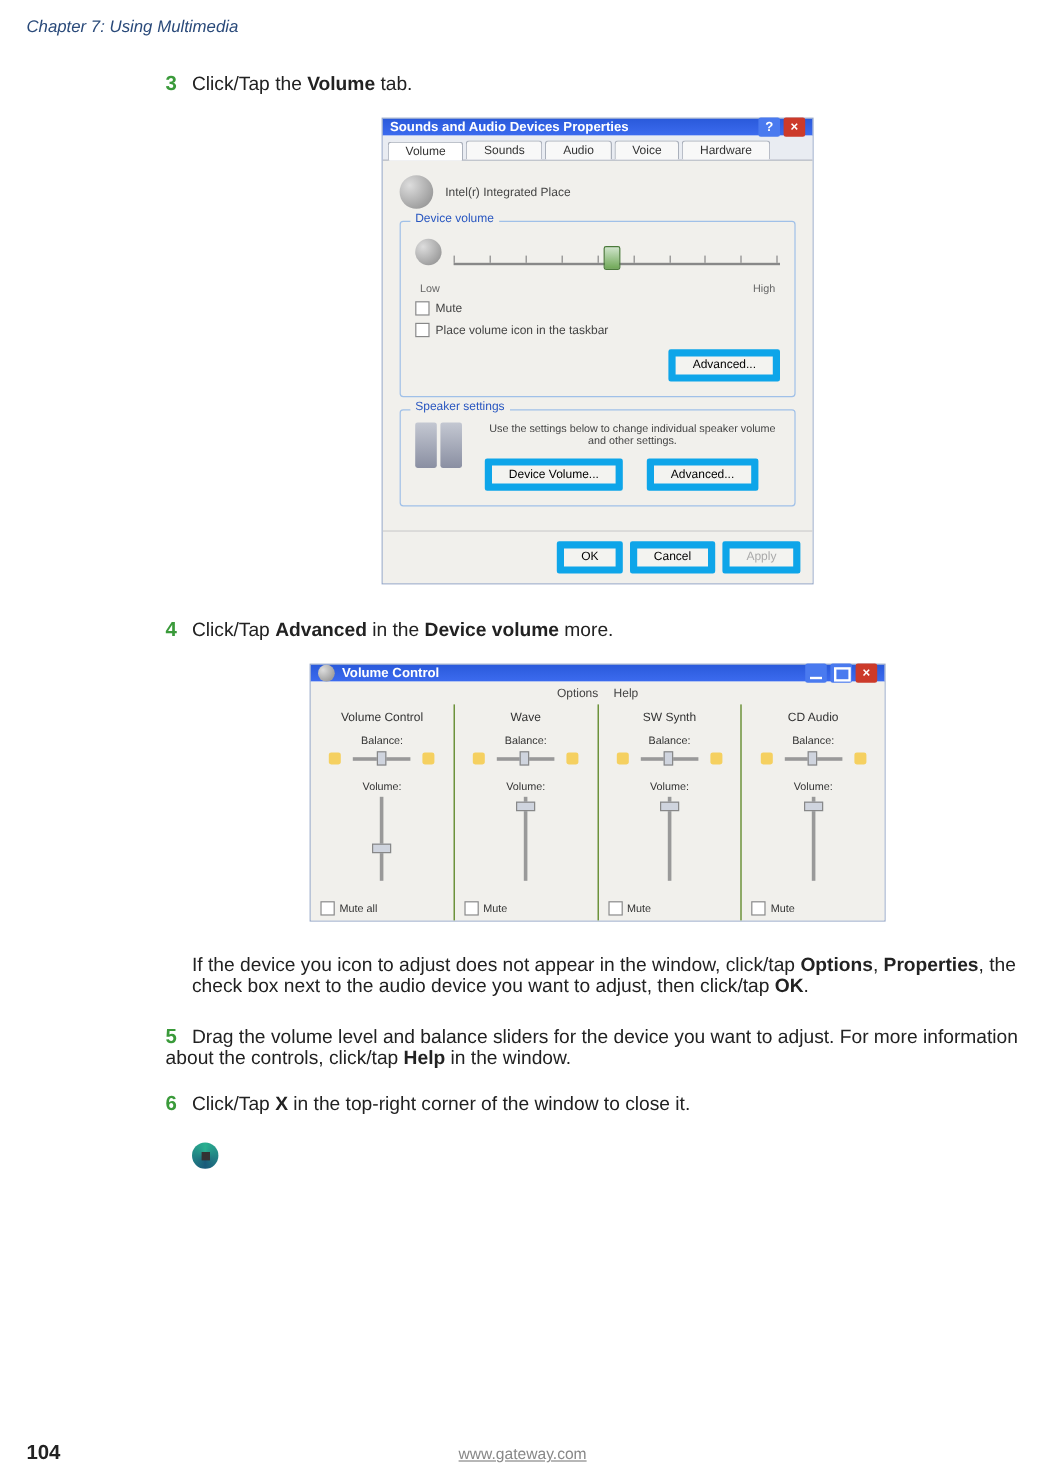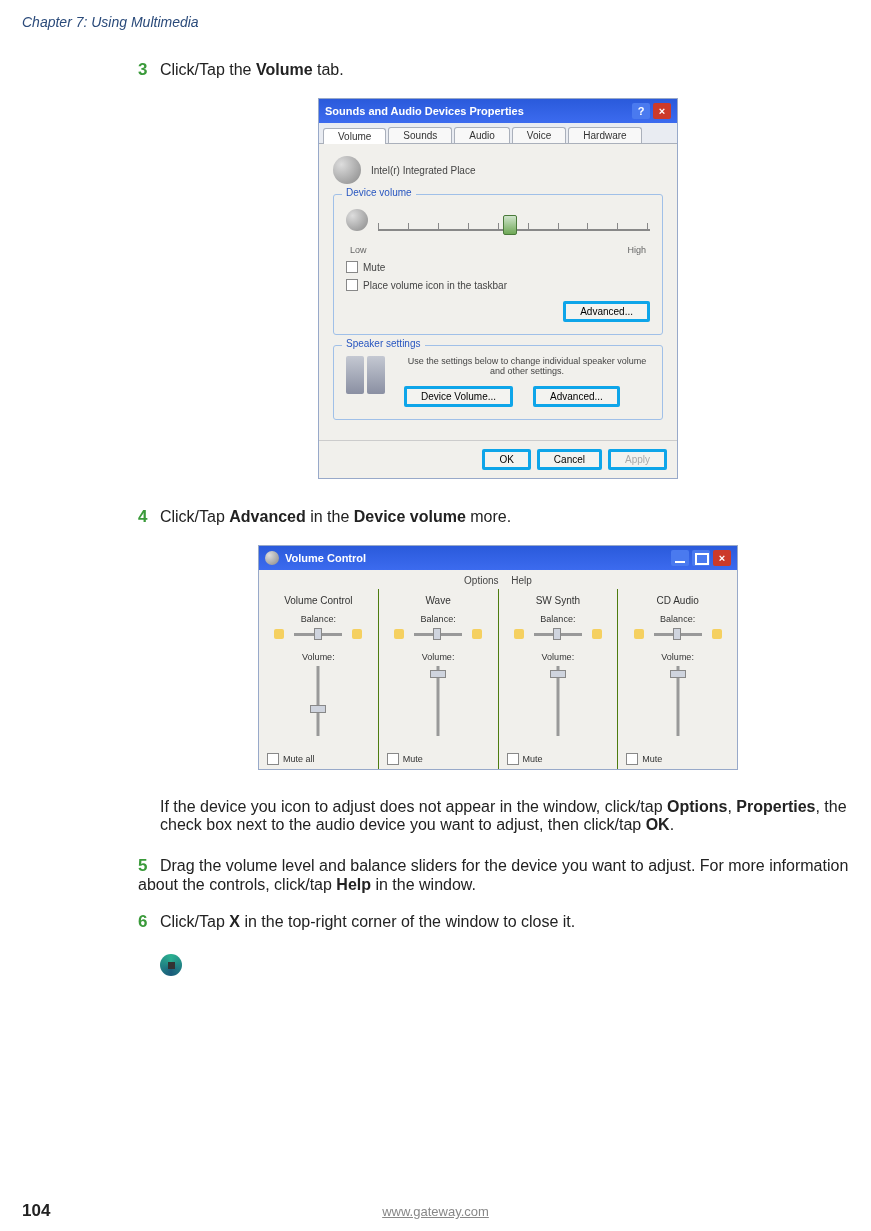--- a/index.html
+++ b/index.html
@@ -5,42 +5,42 @@
     * { margin: 0; padding: 0; box-sizing: border-box; }
     body { font-family: Verdana, sans-serif; width: 871px; height: 1231px; background: #fff; position: relative; color: #333; }
     .chapter-title { position: absolute; top: 14px; left: 22px; font-style: italic; color: #2a4a7a; font-size: 14px; }
     .content { position: absolute; top: 60px; left: 138px; width: 720px; }
     .step { margin-bottom: 18px; }
     .step-num { color: #3a9a3a; font-weight: bold; font-size: 17px; margin-right: 8px; }
     .step-text { font-size: 16px; color: #222; }
     .bold { font-weight: bold; font-family: Verdana, sans-serif; }
     .img-wrap { text-align: center; margin: 18px 0 28px; }
     .dialog1 { width: 360px; margin: 0 auto 12px; border: 1px solid #98a9c9; }
-    .d1-titlebar { background: linear-gradient(#2a5adb, #3c6bef); height: 24px; display: flex; align-items: center; padding: 0 6px; justify-content: space-between; }
+    .d1-titlebar { background: linear-gradient(#2a5adb, #3c6bef); height: 14px; display: flex; align-items: center; padding: 0 6px; justify-content: space-between; }
     .d1-title { color: #fff; font-size: 11px; font-weight: bold; }
     .d1-btns { display: flex; gap: 3px; }
     .d1-btn { width: 18px; height: 16px; background: #cc3a2a; color: #fff; font-size: 11px; display: flex; align-items: center; justify-content: center; border-radius: 2px; font-weight: bold; }
     .d1-btn.help { background: #4a7aef; }
     .d1-tabs { display: flex; background: #e9ecf2; padding: 4px 4px 0; gap: 2px; border-bottom: 1px solid #aab0bb; }
     .d1-tab { background: #f8f8f8; border: 1px solid #aab0bb; border-bottom: none; padding: 2px 14px; font-size: 10px; border-radius: 3px 3px 0 0; }
     .d1-tab.active { background: #fff; position: relative; top: 1px; }
     .d1-body { background: #f1f0ec; padding: 12px 14px 10px; font-size: 10px; color: #444; }
     .audio-row { display: flex; align-items: center; gap: 10px; margin-bottom: 10px; }
     .speaker-icon { width: 28px; height: 28px; background: radial-gradient(circle at 30% 30%, #ddd, #888); border-radius: 50%; }
     .fieldset { border: 1px solid #a0c0e8; border-radius: 3px; padding: 10px 12px 12px; margin-bottom: 10px; position: relative; }
     .fieldset-label { position: absolute; top: -8px; left: 8px; background: #f1f0ec; padding: 0 4px; color: #2856c0; font-size: 10px; }
     .slider-row { display: flex; align-items: center; gap: 8px; margin: 8px 0 4px; }
     .slider-track { flex: 1; height: 18px; position: relative; border-bottom: 2px solid #888; }
     .tick { position: absolute; bottom: 0; width: 1px; height: 6px; background: #888; }
     .thumb { position: absolute; left: 46%; bottom: -6px; width: 14px; height: 20px; background: linear-gradient(#cfe4cb, #6fa856); border: 1px solid #4a7a3a; border-radius: 2px; }
     .labels-lh { display: flex; justify-content: space-between; font-size: 9px; color: #666; padding: 0 4px; }
     .checkbox { display: flex; align-items: center; gap: 5px; margin-top: 6px; font-size: 10px; }
     .cb { width: 12px; height: 12px; border: 1px solid #888; background: #fff; }
     .btn-row { display: flex; justify-content: flex-end; margin-top: 10px; gap: 8px; }
-    .win-btn { background: #f3f3f0; border: 3px solid #0ea5e9; border-radius: 2px; padding: 2px 14px; font-size: 10px; }
+    .win-btn { background: #f3f3f0; border: 6px solid #0ea5e9; border-radius: 2px; padding: 2px 14px; font-size: 10px; }
     .speaker-set { display: flex; gap: 10px; align-items: flex-start; }
     .speakers { width: 48px; height: 44px; display: flex; gap: 3px; }
     .spk { width: 18px; background: linear-gradient(#c4c8d2, #8a8fa2); border-radius: 2px; height: 38px; }
     .dlg-bottom { display: flex; justify-content: flex-end; gap: 6px; padding: 8px 10px; background: #f1f0ec; border-top: 1px solid #ccc; }
 
     .dialog2 { width: 480px; margin: 0 auto; border: 1px solid #98a9c9; }
     .d2-body { background: #f1f0ec; padding: 2px 0 0; font-size: 10px; }
     .d2-menu { font-size: 10px; padding: 3px 8px; color: #444; }
     .d2-cols { display: flex; width: 100%; }
     .d2-col { flex: 1; border-left: 1px solid #4d7c0f; padding: 6px 8px 8px; min-height: 180px; position: relative; }

